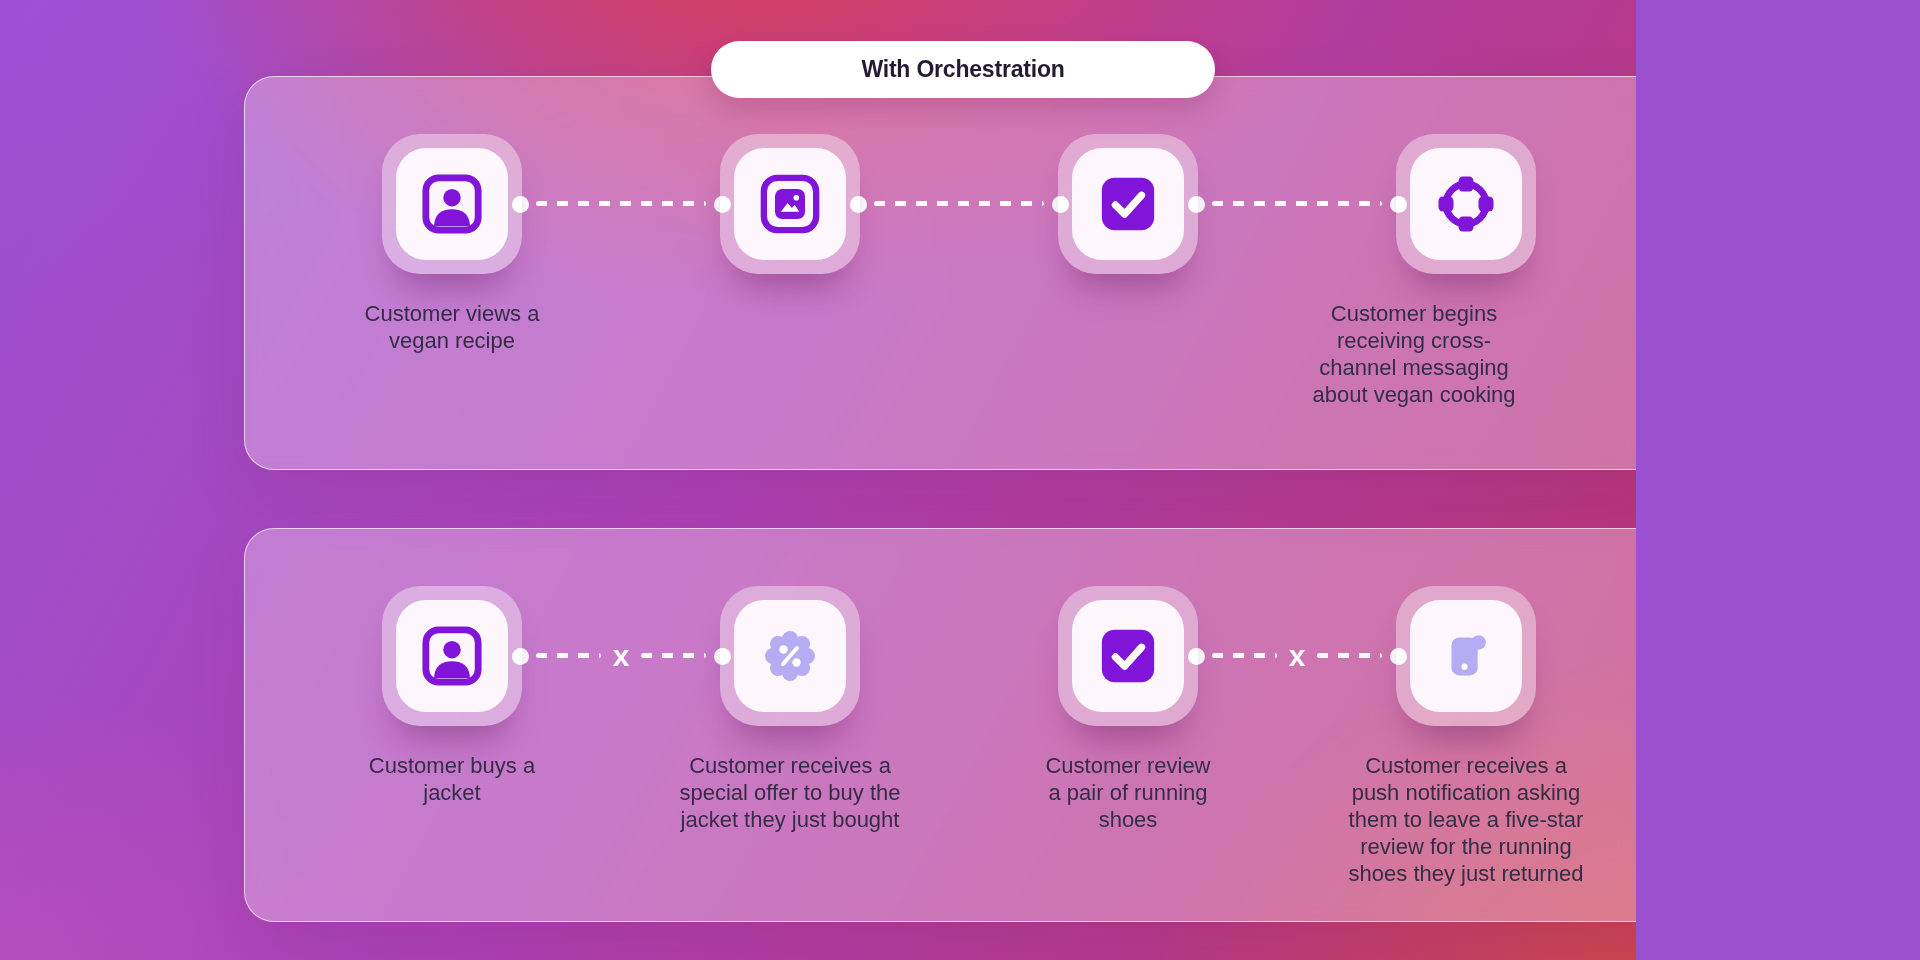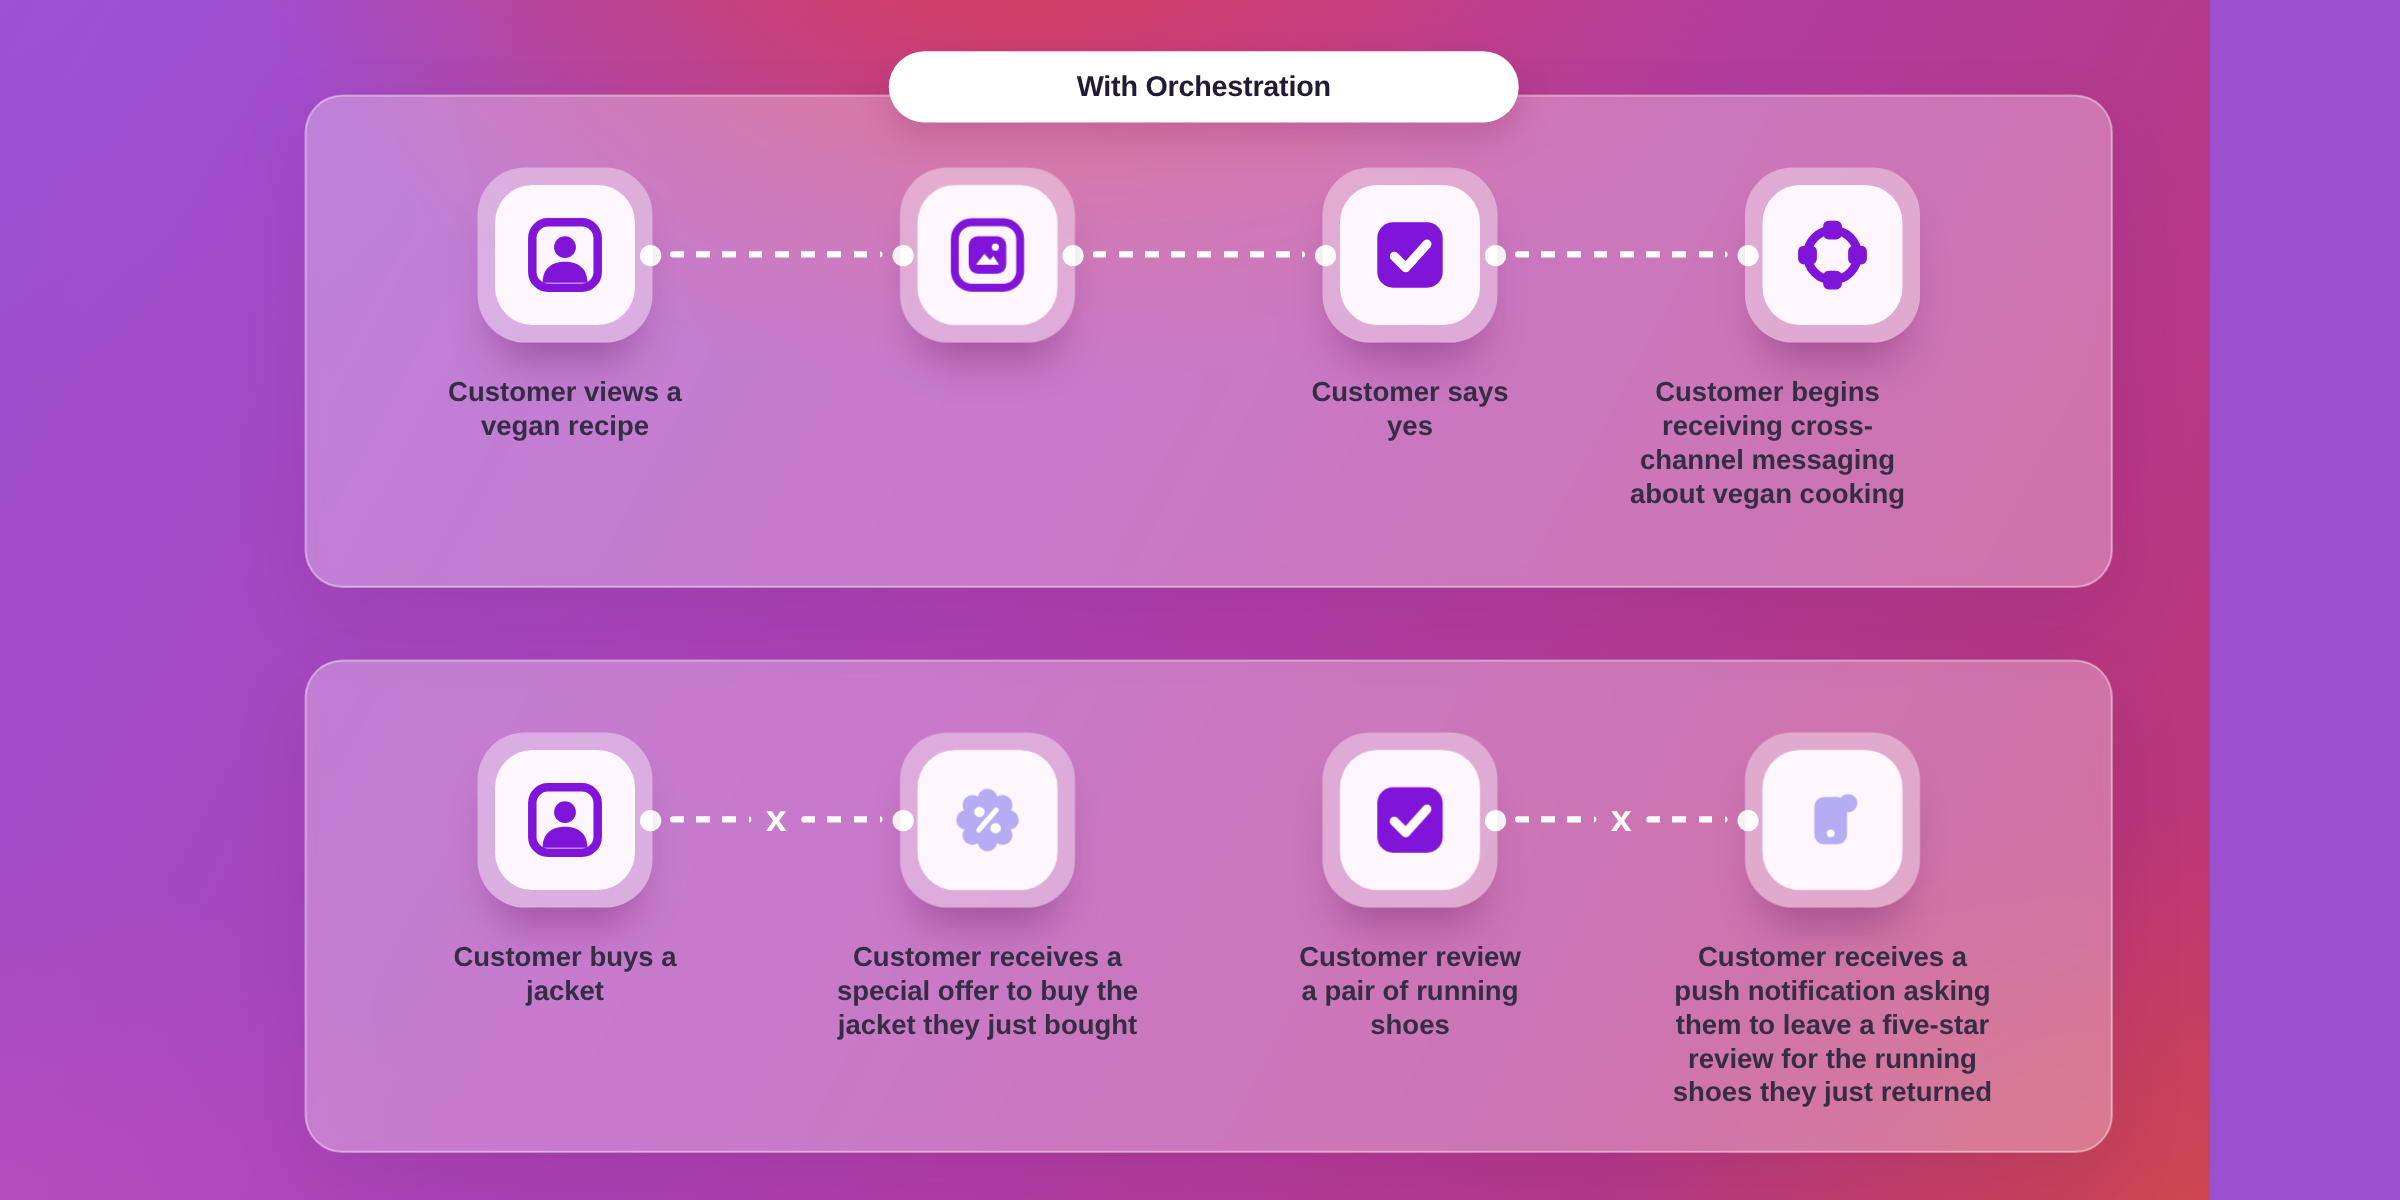--- a/index.html
+++ b/index.html
@@ -1,17 +1,17 @@
 <!DOCTYPE html>
 <html style="--accent-purple: #8014D9; --muted-lavender: #B6ACF4; --label-text: #342D45; --pill-text: #221B33; --connector-white: #FFFFFF;"><head>
 <meta charset="utf-8">
 <style>
   html,body{margin:0;padding:0;background:#9b50cf;}
   .canvas{
-    position:relative;width:1768px;height:960px;overflow:hidden;
+    position:relative;width:1636px;height:960px;overflow:hidden;
     font-family:"Liberation Sans",sans-serif;
     background:
       radial-gradient(1000px 620px at 46% -8%, rgba(226,60,68,0.88), rgba(226,60,68,0) 62%),
       radial-gradient(900px 650px at -4% -6%, rgba(160,80,215,0.90), rgba(160,80,215,0) 60%),
       radial-gradient(820px 540px at 102% 104%, rgba(225,90,45,0.55), rgba(225,90,45,0) 65%),
       radial-gradient(700px 520px at -2% 104%, rgba(210,85,185,0.45), rgba(210,85,185,0) 60%),
       linear-gradient(118deg, #9b50cf 0%, #ad41b4 45%, #bc3470 100%);
   }
   .panel{
     position:absolute;left:244px;width:1444px;height:392px;
@@ -37,21 +37,21 @@
     background:rgba(255,255,255,0.38);
     display:flex;align-items:center;justify-content:center;
     box-shadow:0 26px 34px -14px rgba(110,30,100,0.45);
   }
   .card{
     width:112px;height:112px;border-radius:30px;background:#FDF6FC;
     display:flex;align-items:center;justify-content:center;
   }
   .label{
     position:absolute;width:340px;text-align:center;
-    font-size:22px;line-height:27px;font-weight:700;
+    font-size:22px;line-height:27px;font-weight:400;
     color:var(--label-text,#342D45);
     white-space:pre-line;z-index:3;
   }
   .dot{
     position:absolute;width:17px;height:17px;border-radius:50%;
     background:var(--connector-white,#fff);z-index:2;
   }
   .dash{
     position:absolute;height:5px;z-index:1;border-radius:3px;
     background:repeating-linear-gradient(to right,
@@ -132,22 +132,20 @@
         <rect class="fp" x="24.5" y="44.5" width="15" height="15" rx="4.5"></rect>
         <rect class="fp" x="4.5" y="24.5" width="15" height="15" rx="4.5"></rect>
         <rect class="fp" x="44.5" y="24.5" width="15" height="15" rx="4.5"></rect>
       </svg>
     </div>
       </div>
   </div>
 
   <div class="label" style="left:282px;top:300px">Customer views a
 vegan recipe</div>
-  <div class="label" style="left:958px;top:300px">Customer says
-yes</div>
   <div class="label" style="left:1244px;top:300px">Customer begins
 receiving cross-
 channel messaging
 about vegan cooking</div>
 
   <div class="panel" style="top:528px"></div>
 
   <div class="dot" style="left:512px;top:648px"></div>
   <div class="dash" style="left:536px;top:653px;width:65px"></div>
   <div class="xmark" style="left:601px;top:639px">x</div>

